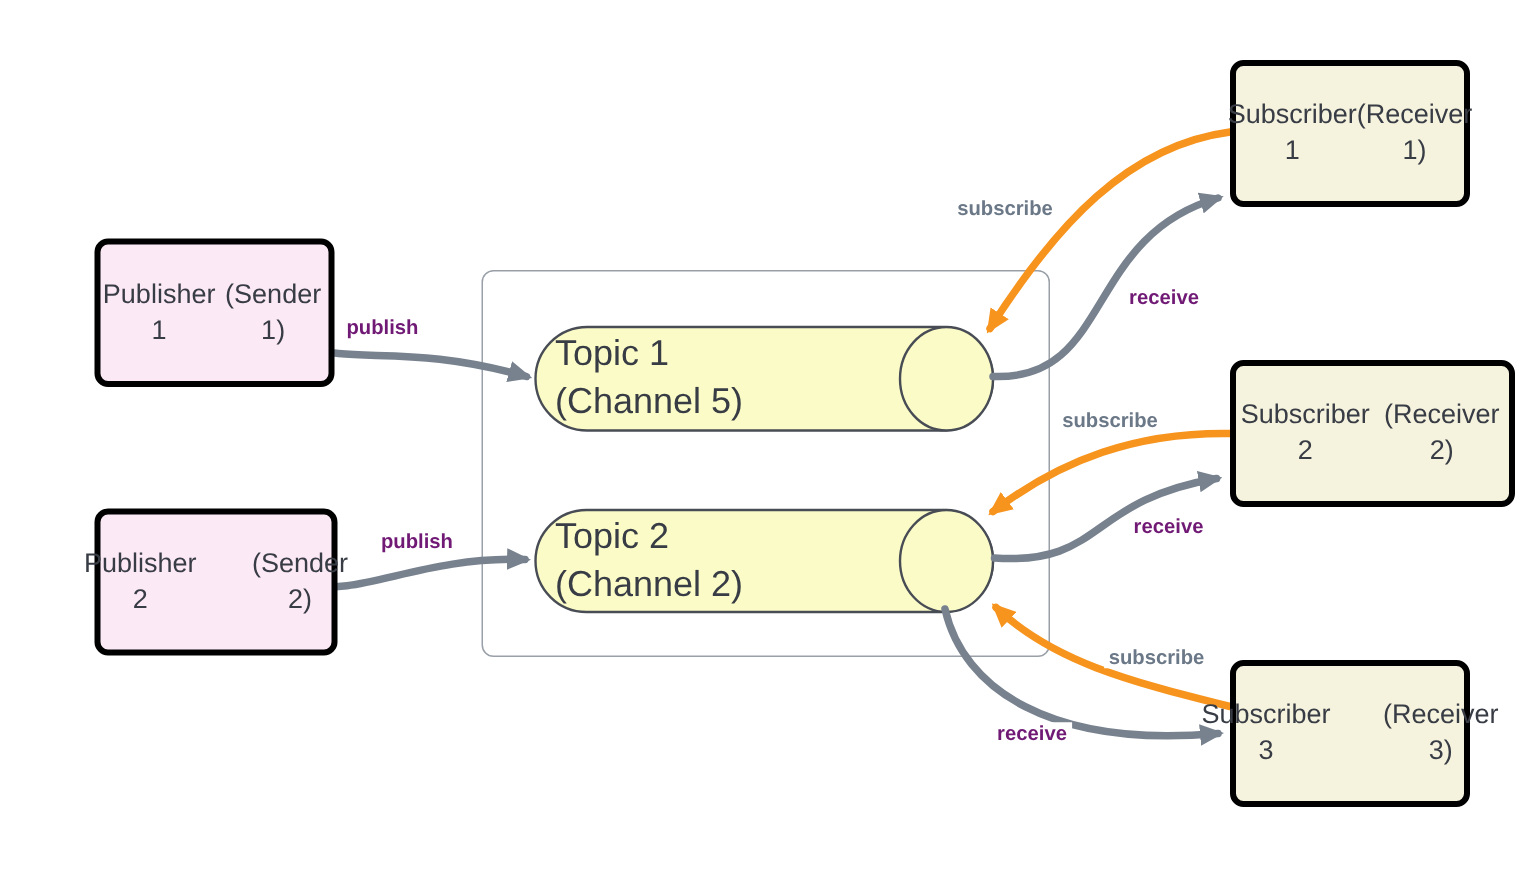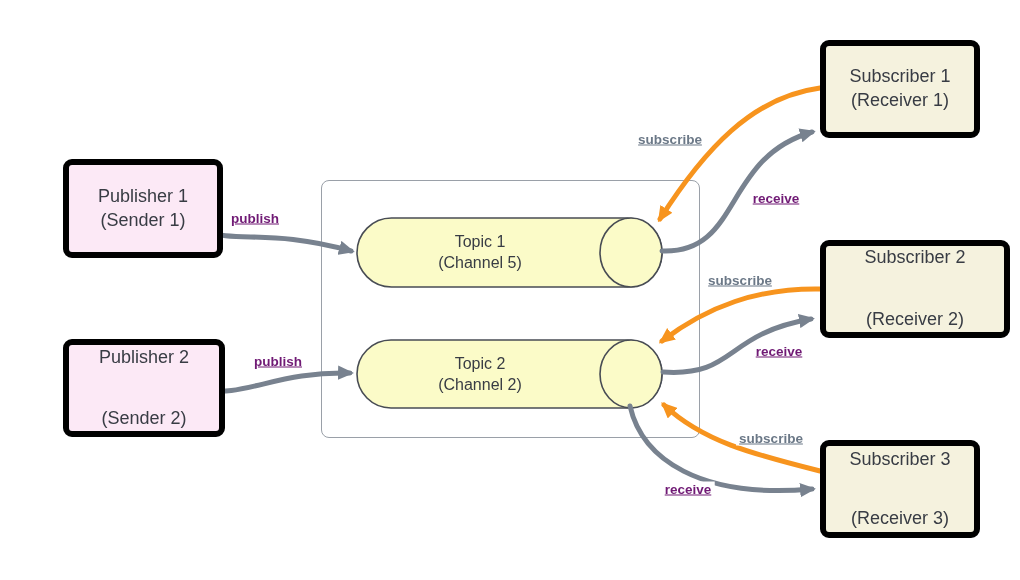--- a/index.html
+++ b/index.html
@@ -1,40 +1,40 @@
 <!DOCTYPE html>
 <html><head>
 <meta charset="utf-8">
 <style>
   html,body{margin:0;padding:0;background:#ffffff;}
   .canvas{
     position:relative;width:1020px;height:580px;background:#ffffff;
     font-family:"Liberation Sans", sans-serif;overflow:hidden;
   }
   .box{
-    position:absolute;border:6px solid #000000;border-radius:9px;
-    display:flex;flex-direction:column;align-items:center;justify-content:center;
+    position:absolute;border:4px solid #000000;border-radius:9px;
+    display:flex;flex-direction:row;align-items:center;justify-content:center;
     text-align:center;font-size:18px;line-height:1.32;color:#383c44;
     box-sizing:border-box;
   }
   .pub{background:#fce9f6;margin-left:23px;}
   .sub{background:#f5f2de;}
   .container-box{
     position:absolute;left:321px;top:180px;width:379px;height:258px;
     border:1.5px solid #9aa0a8;border-radius:8px;background:transparent;
     box-sizing:border-box;
   }
   .topic-label{
-    position:absolute;width:220px;text-align:center;font-size:16px;line-height:1.32;
+    position:absolute;width:220px;text-align:left;font-size:24px;line-height:1.32;
     color:#383c44;transform:translate(-50%,-50%);
   }
   svg.layer{position:absolute;left:0;top:0;width:1020px;height:580px;}
   .edge-label{
     position:absolute;transform:translate(-50%,-50%);font-size:13.5px;font-weight:bold;
-    background:#ffffff;padding:0 3px;white-space:nowrap;text-decoration:underline;
+    background:#ffffff;padding:0 3px;white-space:nowrap;
   }
   .lbl-dark{color:#701a75;text-align:center;}
   .lbl-gray{color:#6b7887;}
 </style>
 </head>
 <body>
 
 <div class="canvas">
 
   <div class="container-box"></div>

